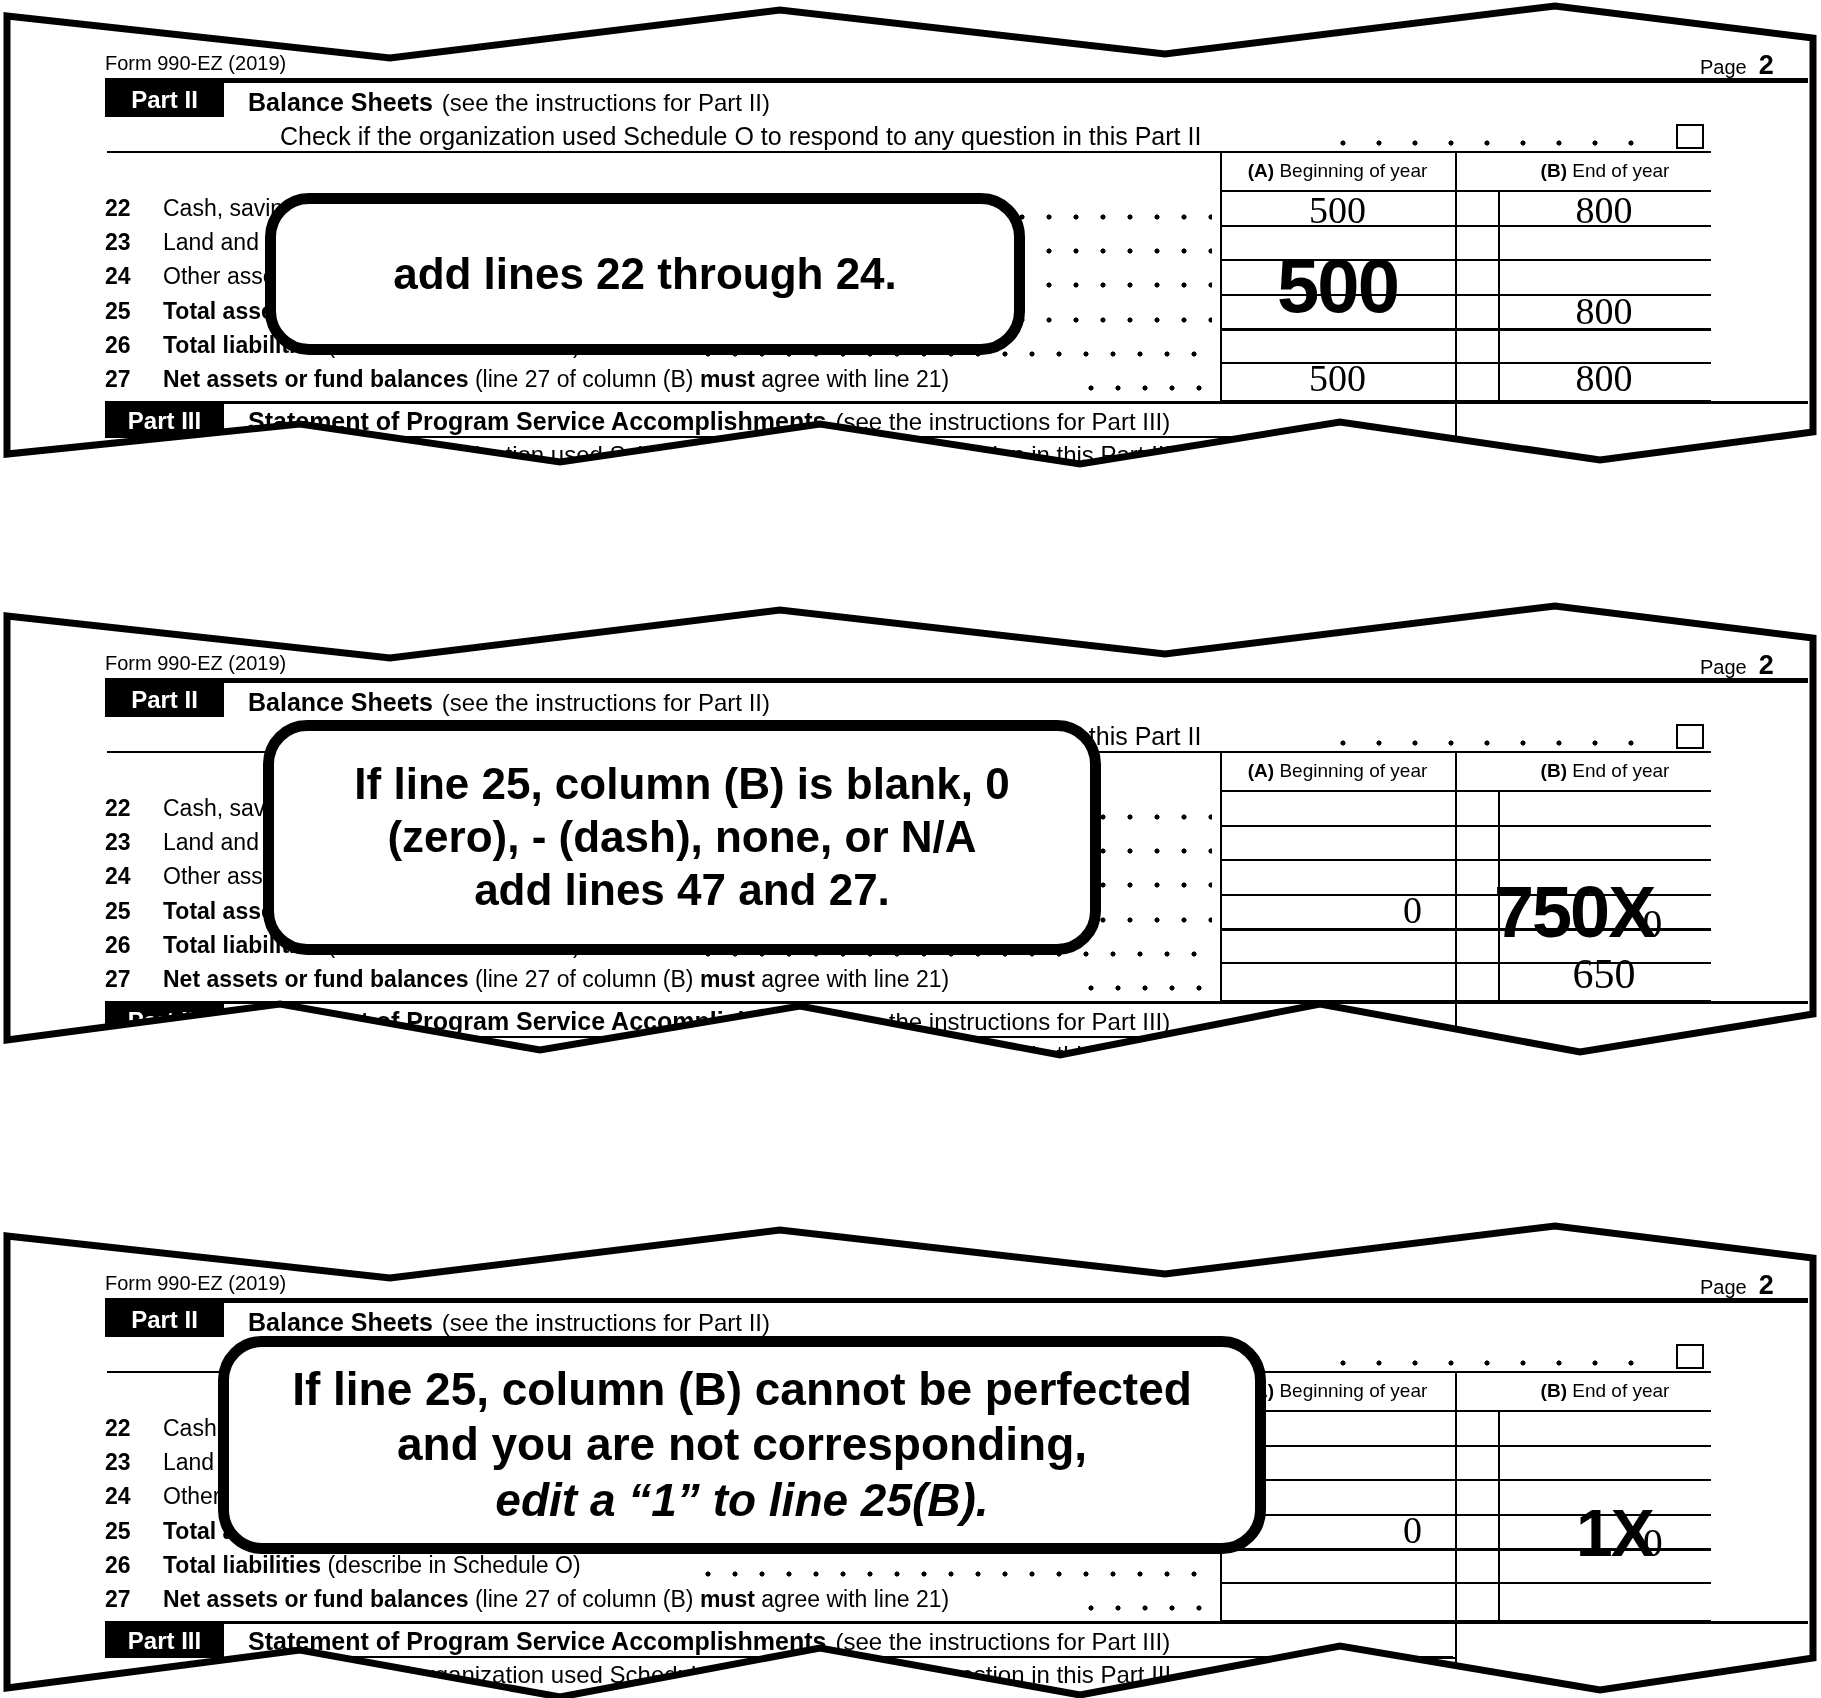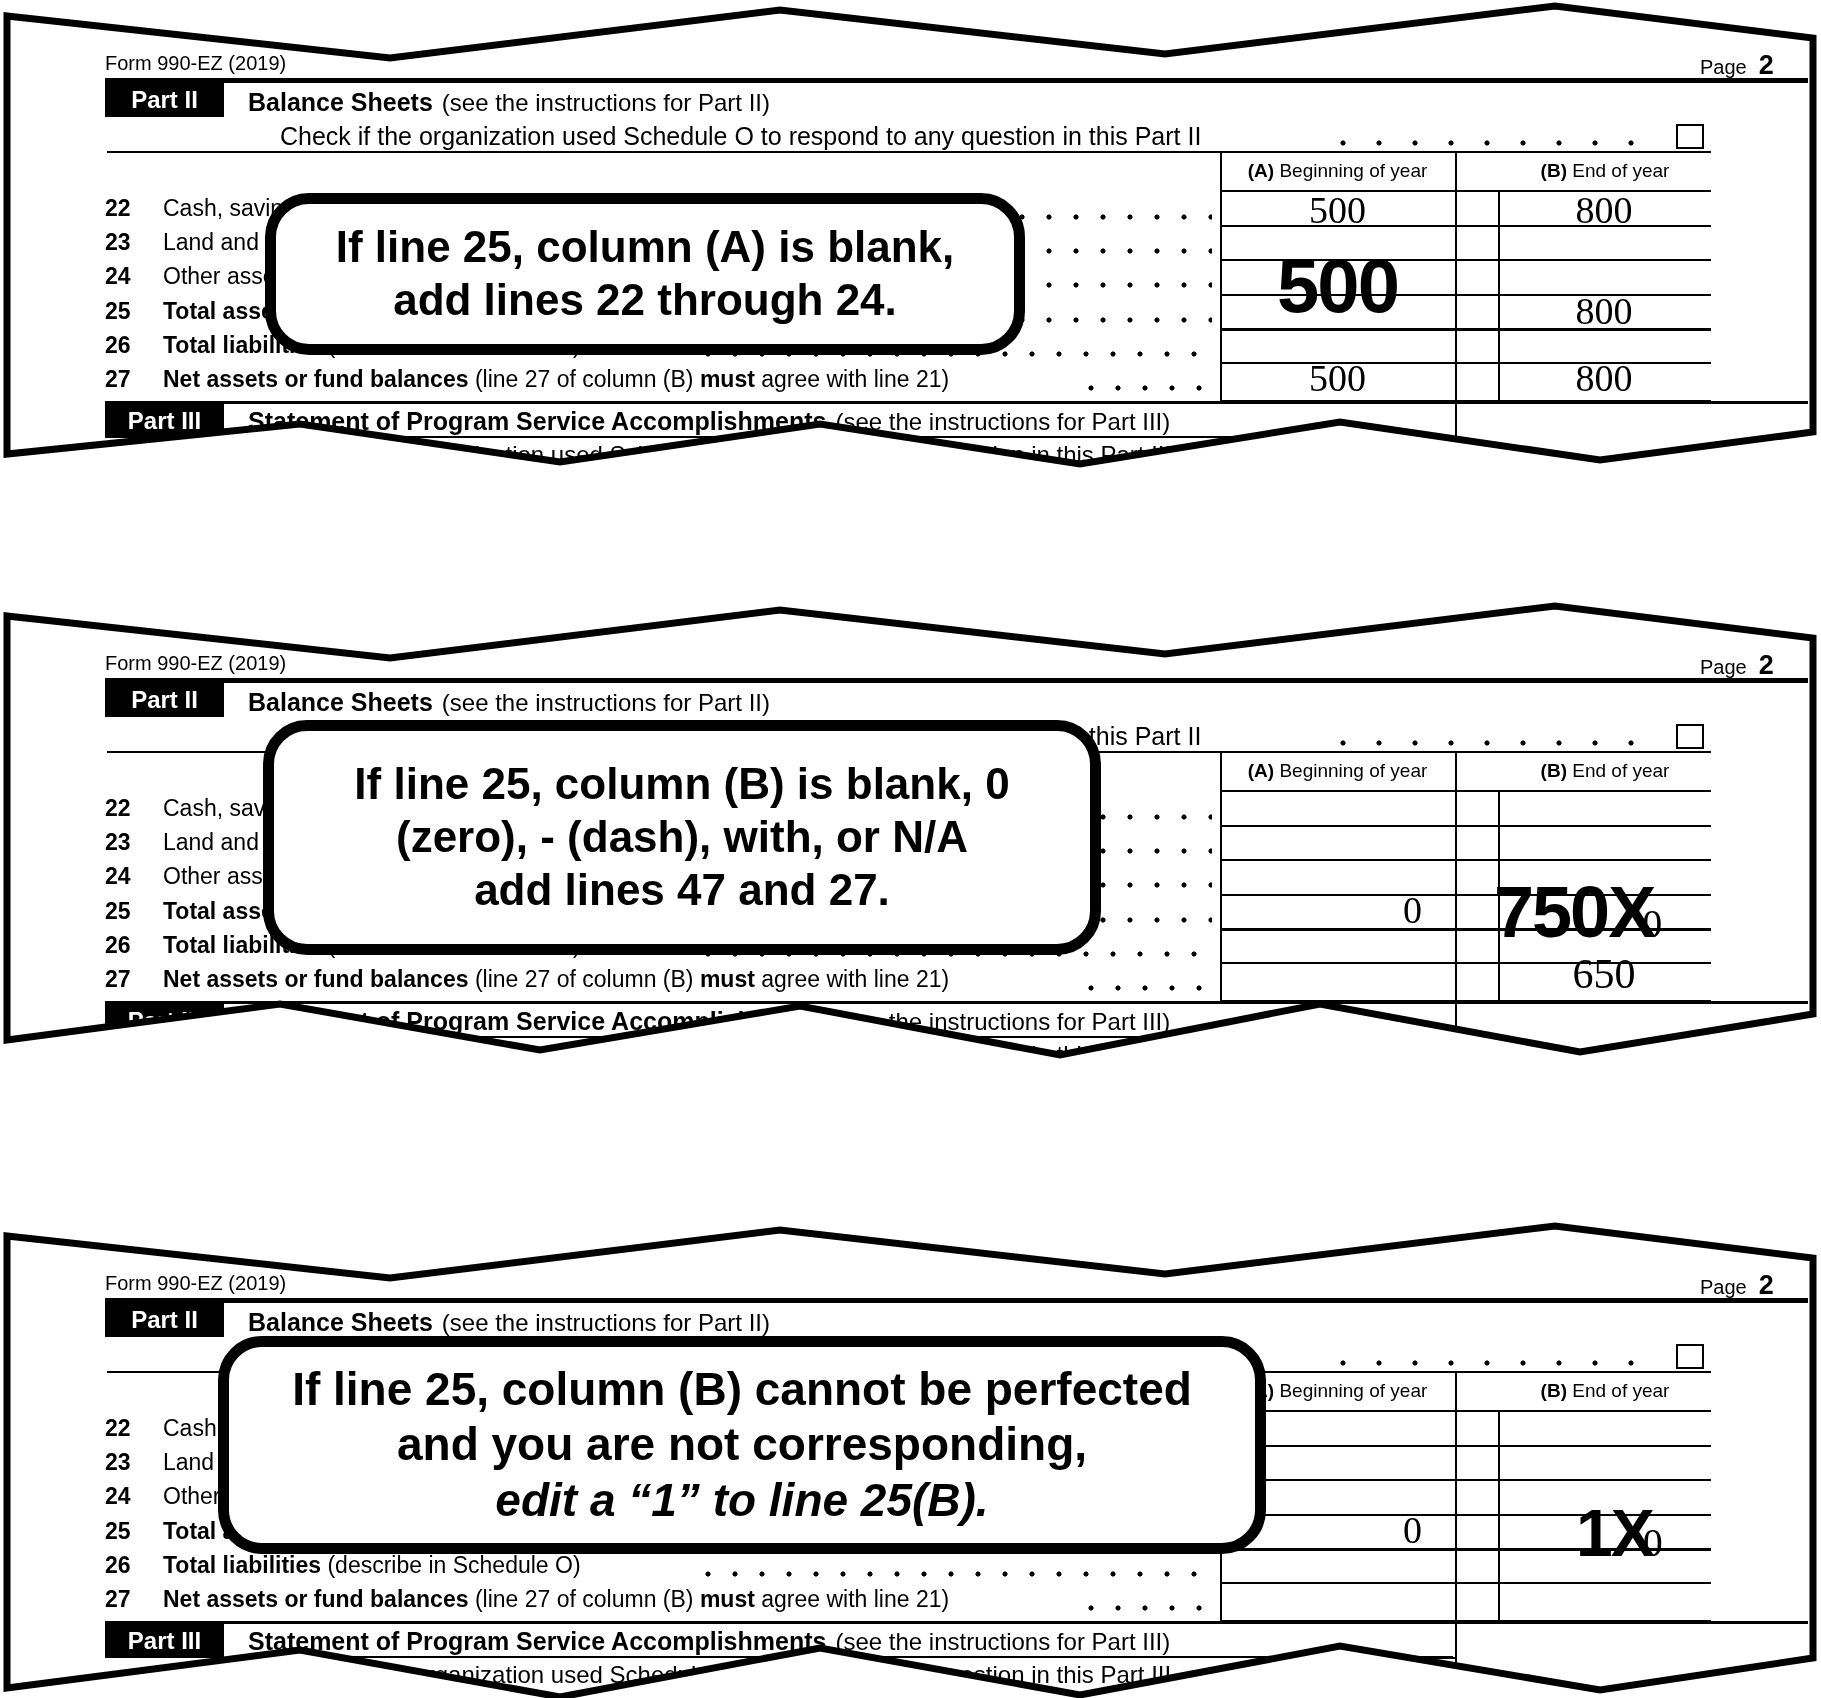--- a/index.html
+++ b/index.html
@@ -91,21 +91,20 @@
 
     <div class="hl" style="left:105px;top:401px;width:1703px;height:3px;"></div>
     <div class="partbox" style="left:105px;top:404px;">Part III</div>
     <div class="ptitle" style="left:248px;top:407px;"><span class="tt">Statement of Program Service Accomplishments</span><span>(see the instructions for Part III)</span></div>
     <div class="hl" style="left:248px;top:436px;width:1205px;"></div>
     <div class="vl" style="left:1455px;top:403px;height:64px;"></div>
     <div class="abs t" style="left:248px;top:441px;">Check if the organization used Schedule O to respond to any question in this Part III</div>
     <div class="cb" style="left:1436px;top:437px;"></div>
 
     <div class="callout" style="left:265px;top:193px;width:738px;height:140px;">
-      <div class="cl">If line 25, column (A) is blank,</div>
       <div class="cl">add lines 22 through 24.</div>
     </div>
 
     <svg class="tear" width="1821" height="470">
       <polygon points="0,0 1821,0 1821,38 1555,6 1165,54 780,10 390,58 7,16 0,16" fill="#fff"></polygon>
       <polygon points="0,470 0,454 7,454 300,424 560,462 820,424 1080,464 1340,422 1600,460 1813,432 1821,432 1821,470" fill="#fff"></polygon>
       <path d="M7,16 L390,58 L780,10 L1165,54 L1555,6 L1813,38 L1813,432 L1600,460 L1340,422 L1080,464 L820,424 L560,462 L300,424 L7,454 Z" fill="none" stroke="#000" stroke-width="7"></path>
     </svg>
   </div>
 
@@ -158,21 +157,21 @@
 
     <div class="hl" style="left:105px;top:401px;width:1703px;height:3px;"></div>
     <div class="partbox" style="left:105px;top:404px;">Part III</div>
     <div class="ptitle" style="left:248px;top:407px;"><span class="tt">Statement of Program Service Accomplishments</span><span>(see the instructions for Part III)</span></div>
     <div class="hl" style="left:248px;top:436px;width:1205px;"></div>
     <div class="vl" style="left:1455px;top:403px;height:70px;"></div>
     <div class="abs t" style="left:248px;top:441px;">Check if the organization used Schedule O to respond to any question in this Part III</div>
 
     <div class="callout" style="left:263px;top:120px;width:816px;height:213px;">
       <div class="cl">If line 25, column (B) is blank, 0</div>
-      <div class="cl">(zero), - (dash), with, or N/A</div>
+      <div class="cl">(zero), - (dash), none, or N/A</div>
       <div class="cl">add lines 47 and 27.</div>
     </div>
 
     <svg class="tear" width="1821" height="478">
       <polygon points="0,0 1821,0 1821,38 1555,6 1165,54 780,10 390,58 7,16 0,16" fill="#fff"></polygon>
       <polygon points="0,478 0,440 7,440 280,404 540,450 800,406 1060,455 1320,404 1580,452 1813,414 1821,414 1821,478" fill="#fff"></polygon>
       <path d="M7,16 L390,58 L780,10 L1165,54 L1555,6 L1813,38 L1813,414 L1580,452 L1320,404 L1060,455 L800,406 L540,450 L280,404 L7,440 Z" fill="none" stroke="#000" stroke-width="7"></path>
     </svg>
   </div>
 

